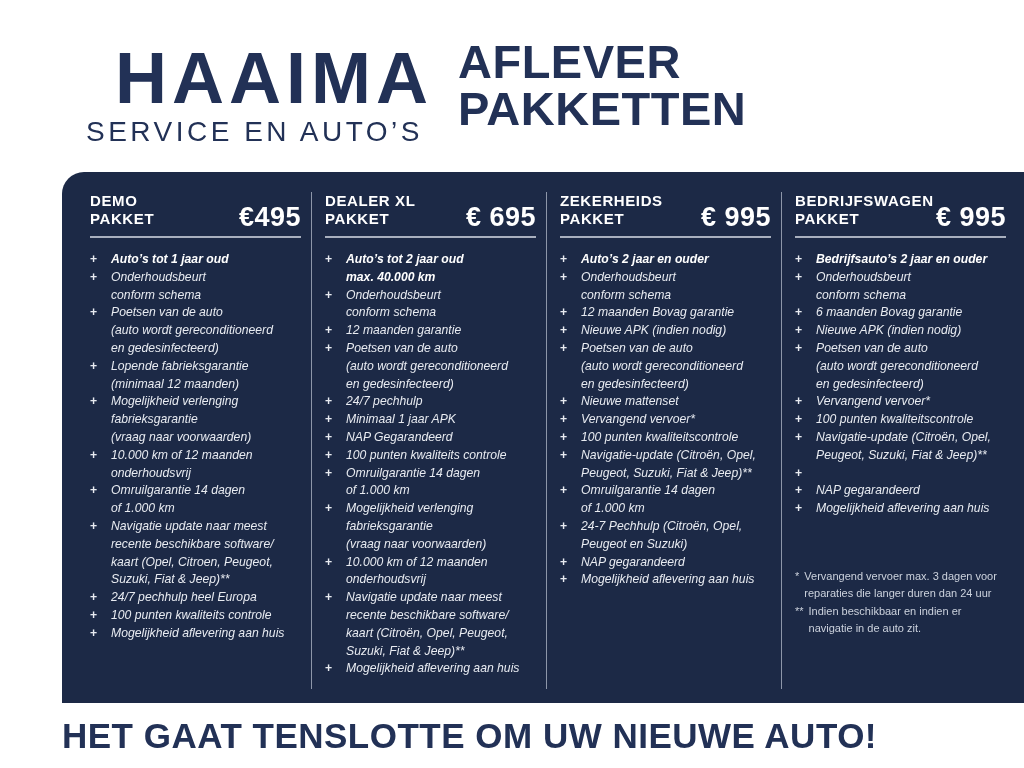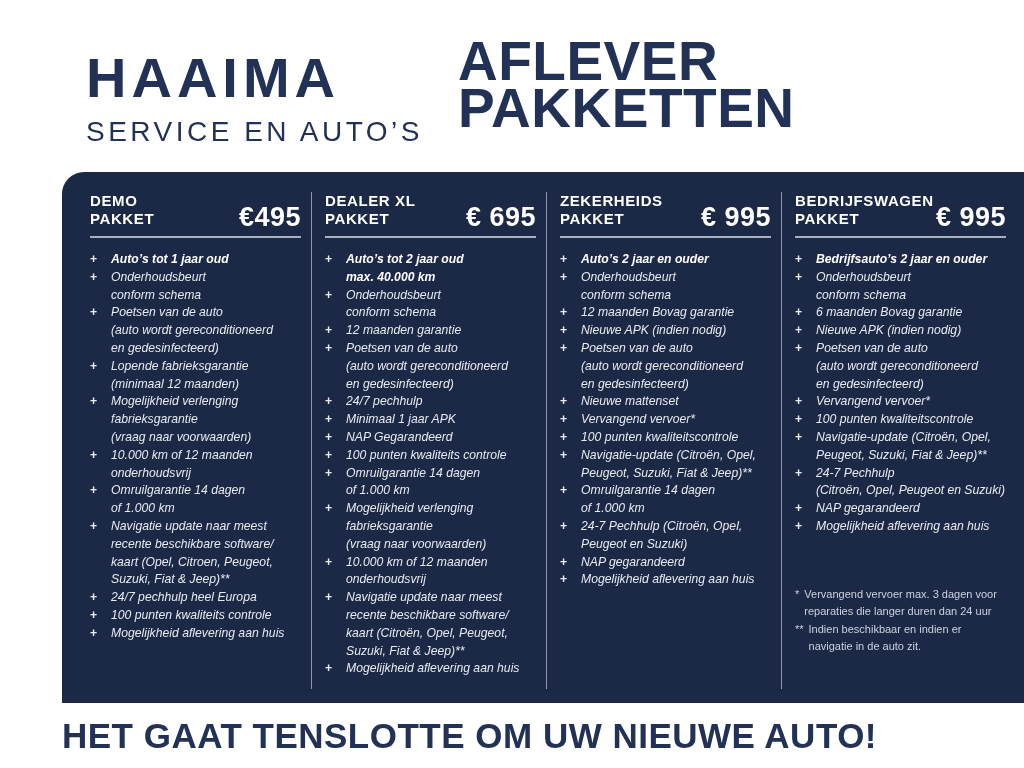--- a/index.html
+++ b/index.html
@@ -5,30 +5,30 @@
   html,body{margin:0;padding:0;}
   body{
     width:1024px;height:768px;position:relative;overflow:hidden;
     background:#ffffff;
     font-family:"Liberation Sans","DejaVu Sans",sans-serif;
     color:#223156;
   }
   
   .logo{position:absolute;left:86px;top:40px;}
   .logo-main{
-    font-size:56px;line-height:76px;font-weight:800;letter-spacing:5px;
-    color:#223156;white-space:nowrap;
+    font-size:72px;line-height:76px;font-weight:800;letter-spacing:5px;
+    color:#223156;white-space:nowrap;margin-left:29px;
   }
   .logo-sub{
     font-size:28px;line-height:30px;font-weight:400;letter-spacing:3.5px;
     color:#223156;margin-top:1px;white-space:nowrap;
   }
   .page-title{
     position:absolute;left:458px;top:38px;margin:0;
-    font-size:55px;line-height:47px;font-weight:800;letter-spacing:0.5px;
+    font-size:47px;line-height:47px;font-weight:800;letter-spacing:0.5px;
     color:#223156;white-space:pre-line;
   }
   
   .panel{
     position:absolute;left:62px;top:172px;width:962px;height:531px;
     background:#1c2946;border-radius:22px 0 0 0;
     display:flex;box-sizing:border-box;
     padding:20px 8px 14px 28px;
   }
   .col{flex:1;min-width:0;padding-right:10px;box-sizing:border-box;}
@@ -325,22 +325,20 @@
           <span class="plus">+</span>
           <span class="txt">100 punten kwaliteitscontrole</span>
         </li>
         <li>
           <span class="plus">+</span>
           <span class="txt">Navigatie-update (Citroën, Opel,
 Peugeot, Suzuki, Fiat &amp; Jeep)**</span>
         </li>
         <li>
           <span class="plus">+</span>
-          <span class="txt">24-7 Pechhulp
-(Citroën, Opel, Peugeot en Suzuki)</span>
         </li>
         <li>
           <span class="plus">+</span>
           <span class="txt">NAP gegarandeerd</span>
         </li>
         <li>
           <span class="plus">+</span>
           <span class="txt">Mogelijkheid aflevering aan huis</span>
         </li>
       </ul>

